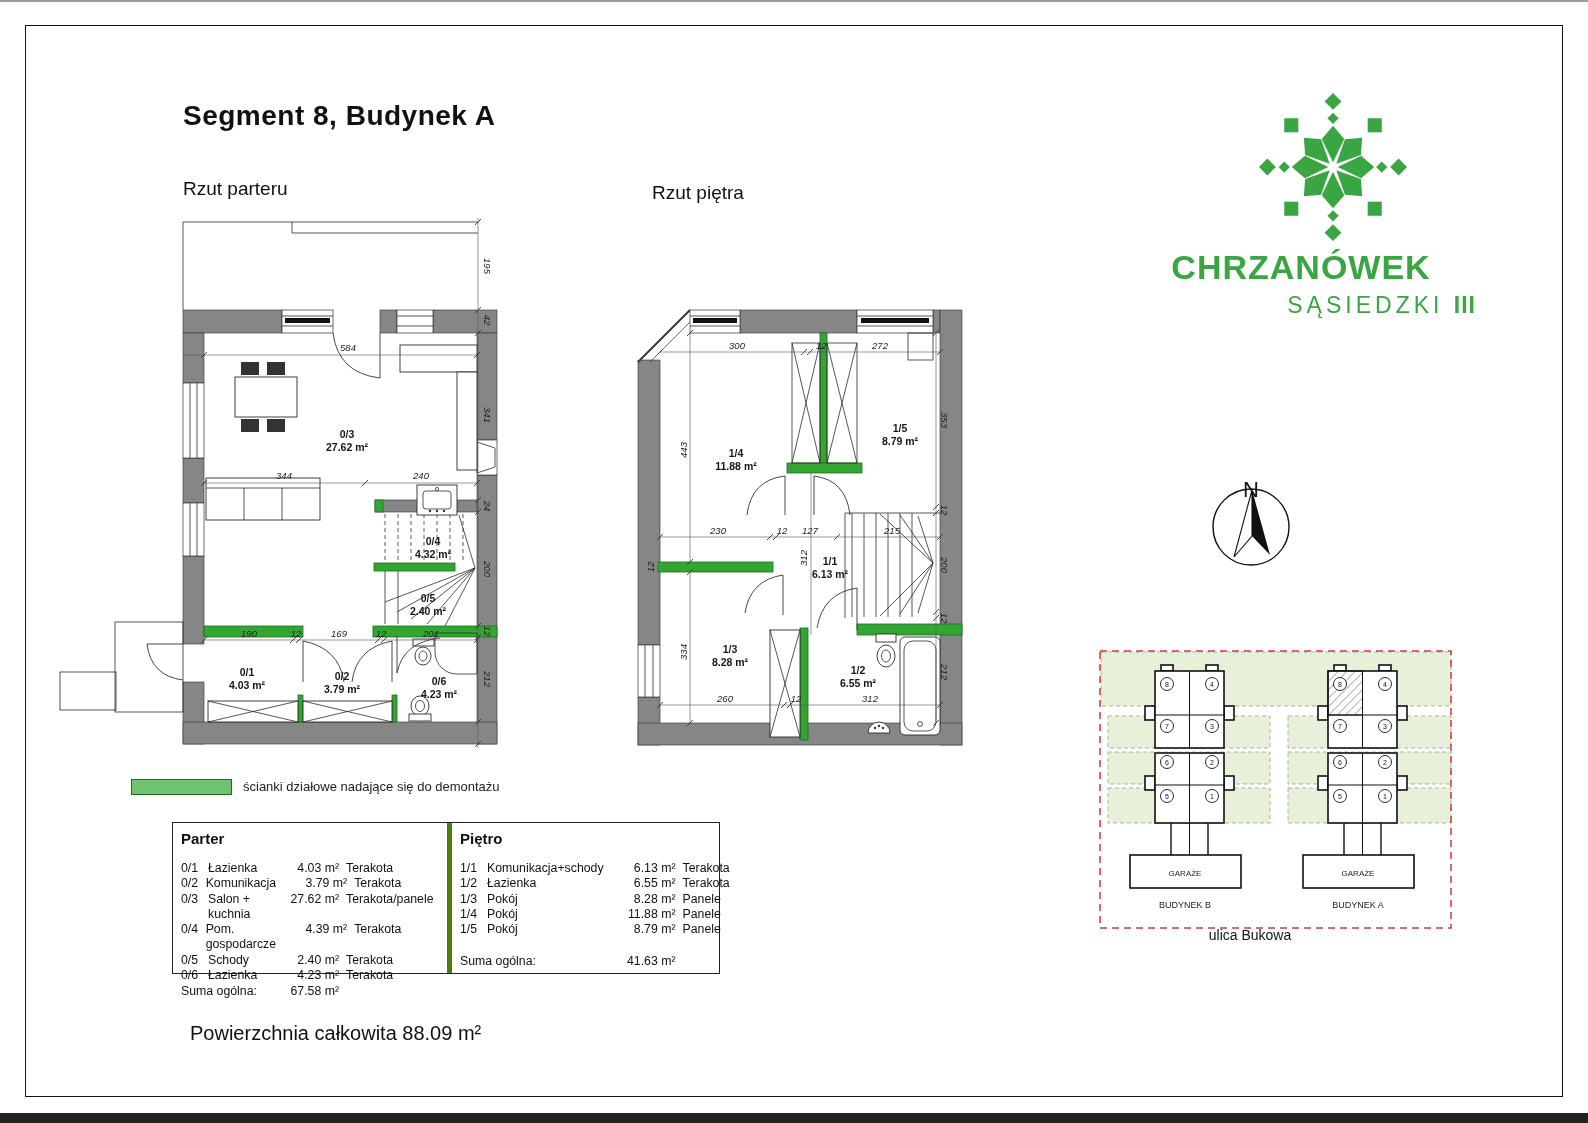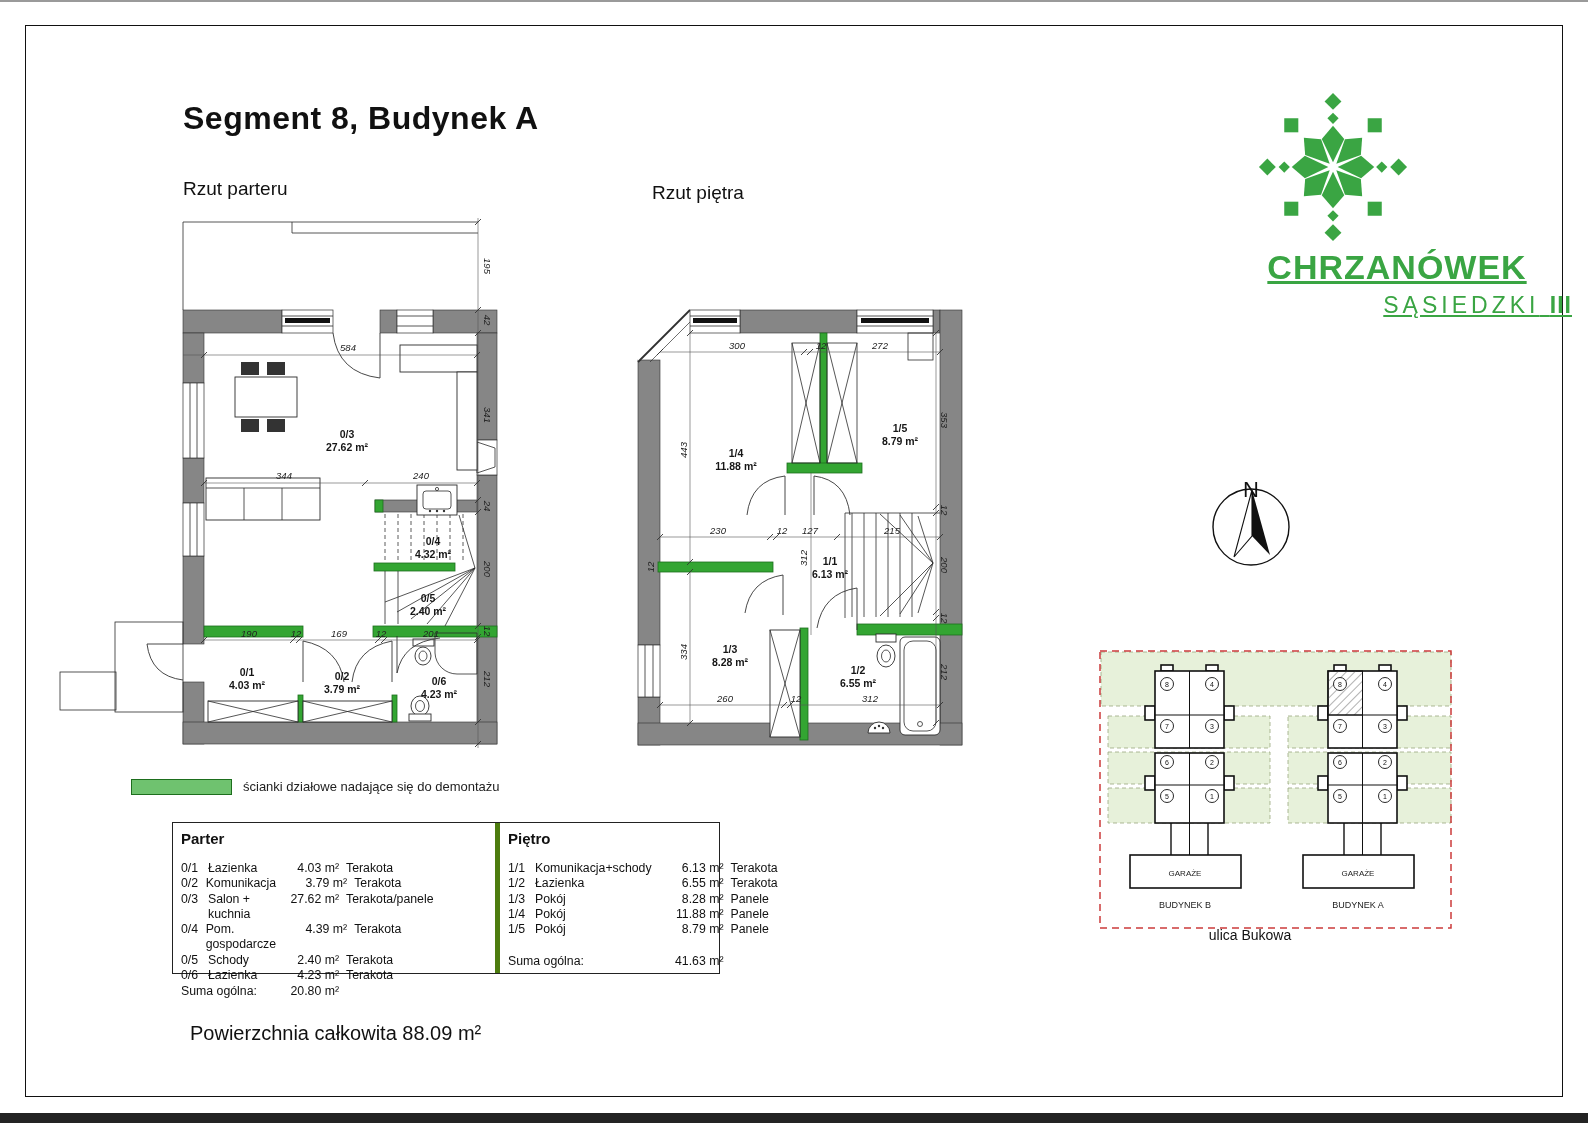--- a/index.html
+++ b/index.html
@@ -2,45 +2,45 @@
 <html><head>
 <meta charset="utf-8">
 <style>
   html,body{margin:0;padding:0;background:#fff;}
   #canvas{position:relative;width:1588px;height:1123px;background:#ffffff;overflow:hidden;
           font-family:"Liberation Sans",sans-serif;color:#111;}
   .abs{position:absolute;}
   #top-edge{left:0;top:0;width:1588px;height:2px;background:#9a9a9a;}
   #bottom-edge{left:0;top:1113px;width:1588px;height:10px;background:#232323;}
   #page-border{left:25px;top:25px;width:1536px;height:1070px;border:1px solid #111;}
-  #main-title{left:183px;top:100px;font-size:32px;font-weight:bold;letter-spacing:.5px;}
+  #main-title{left:183px;top:100px;font-size:28px;font-weight:bold;letter-spacing:.5px;}
   .section-label{font-size:19px;}
   #ground-label{left:183px;top:178px;}
   #upper-label{left:652px;top:182px;}
   #legend{left:131px;top:779px;display:flex;align-items:flex-start;}
   #legend-swatch{width:99px;height:14px;background:#6fc26f;border:1.5px solid #1d6e1d;}
   #legend-text{margin-left:112px;font-size:13px;color:#222;}
-  #tables{left:172px;top:822px;width:546px;height:150px;border:1px solid #222;display:flex;font-size:12.3px;gap:48px;}
+  #tables{left:172px;top:822px;width:546px;height:150px;border:1px solid #222;display:flex;font-size:12.3px;}
   .tcol{padding:7px 8px 4px 8px;box-sizing:border-box;display:flex;flex-direction:column;}
   #tcol-parter{width:274px;}
   #tcol-pietro{flex:1;border-left:5px solid #4d7c0f;}
   .thead{font-weight:bold;font-size:15px;margin-bottom:14px;}
   .t-row{display:flex;line-height:15.3px;}
   .c-id{width:27px;}
   .c-name{flex:1;}
   .c-area{width:78px;text-align:right;}
   .c-floor{width:100px;padding-left:7px;box-sizing:border-box;}
   #tcol-pietro .c-area{width:72px;}
   #tcol-pietro .c-floor{width:78px;}
   .t-sum{display:flex;line-height:16px;margin-top:auto;}
   .c-sum{flex:1;}
   #total-area{left:190px;top:1022px;font-size:20px;}
   #disclaimer{left:1000px;top:1056px;width:547px;text-align:right;color:#e51c1c;
               font-size:10.5px;font-weight:bold;line-height:1.32;}
-  #logo-text{left:1222px;top:248px;width:350px;text-align:center;color:#3aa543;text-decoration:underline;}
+  #logo-text{left:1126px;top:248px;width:350px;text-align:center;color:#3aa543;}
   #logo-name{font-size:34px;font-weight:bold;letter-spacing:1px;}
   #logo-sub{font-size:23px;letter-spacing:4px;margin-top:5px;text-align:right;}
   #logo-sub b{font-weight:800;letter-spacing:1px;}
   svg{position:absolute;overflow:visible;}
   svg text{font-family:"Liberation Sans",sans-serif;}
   .dim{font-size:9.5px;font-style:italic;fill:#222;text-anchor:middle;}
   .rlab{font-size:10.5px;font-weight:bold;fill:#161616;text-anchor:middle;}
   .wall{fill:#868686;stroke:#303030;stroke-width:.6;}
   .win{fill:#ffffff;stroke:#303030;stroke-width:.7;}
   .grn{fill:#33a532;stroke:#1d6e1d;stroke-width:.8;}
@@ -560,21 +560,21 @@
         <span class="c-floor">Terakota</span>
       </div>
       <div class="t-row">
         <span class="c-id">0/6</span>
         <span class="c-name">Łazienka</span>
         <span class="c-area">4.23 m²</span>
         <span class="c-floor">Terakota</span>
       </div>
       <div class="t-sum">
         <span class="c-sum">Suma ogólna:</span>
-        <span class="c-area">20.80 m²</span>
+        <span class="c-area">67.58 m²</span>
         <span class="c-floor"></span>
       </div>
     </div>
     <div class="tcol" id="tcol-pietro">
       <div class="thead">Piętro</div>
       <div class="t-row">
         <span class="c-id">1/1</span>
         <span class="c-name">Komunikacja+schody</span>
         <span class="c-area">6.13 m²</span>
         <span class="c-floor">Terakota</span>

